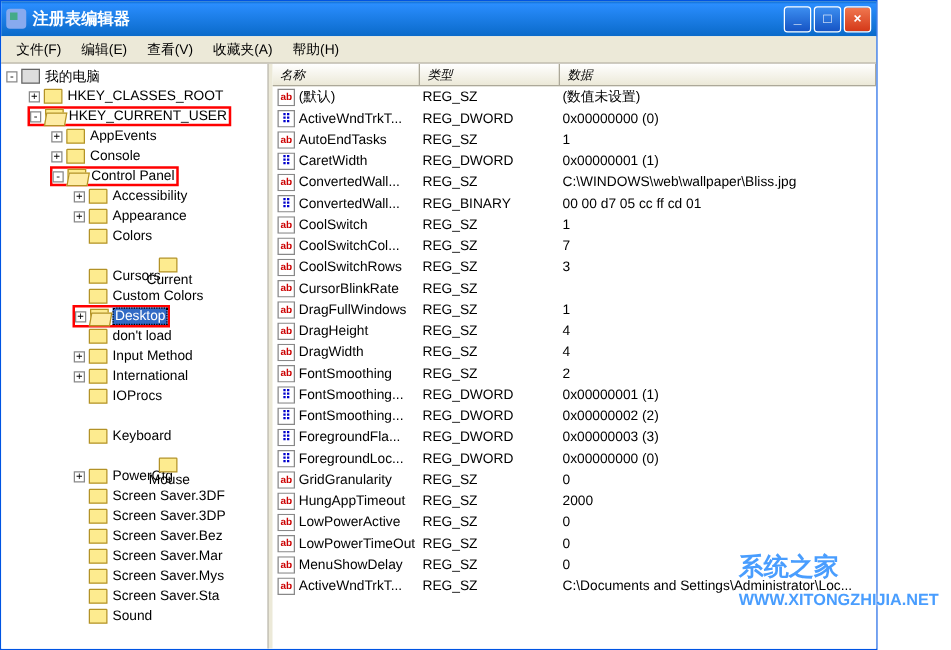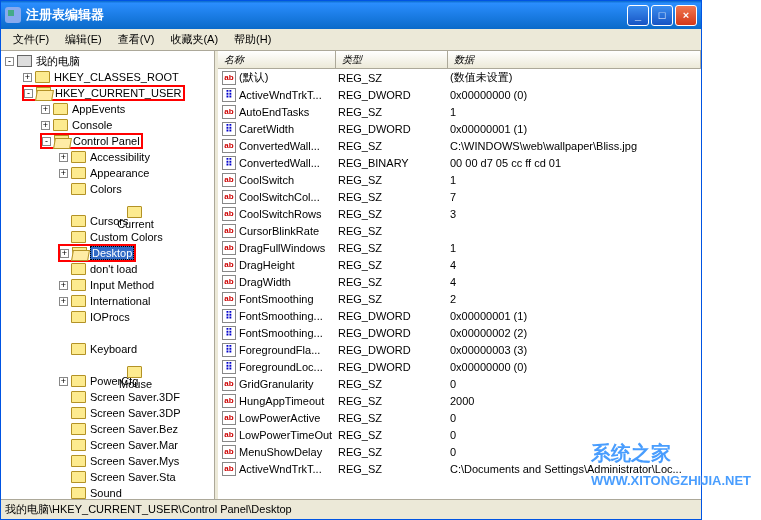--- a/index.html
+++ b/index.html
@@ -416,21 +416,18 @@
               <span class="icon-sz"></span>
               <span>ActiveWndTrkT...</span>
             </div>
             <div class="cell-type">REG_SZ</div>
             <div class="cell-data">C:\Documents and Settings\Administrator\Loc...</div>
           </div>
         </div>
     </div>
   </div>
 
-  <div class="statusbar">
-    <span>我的电脑\HKEY_CURRENT_USER\Control Panel\Desktop</span>
-  </div>
 </div>
 
 <div class="watermark">
   <span>系统之家</span><br>
   <span class="watermark-sub">WWW.XITONGZHIJIA.NET</span>
 </div>
 
 </body></html>

